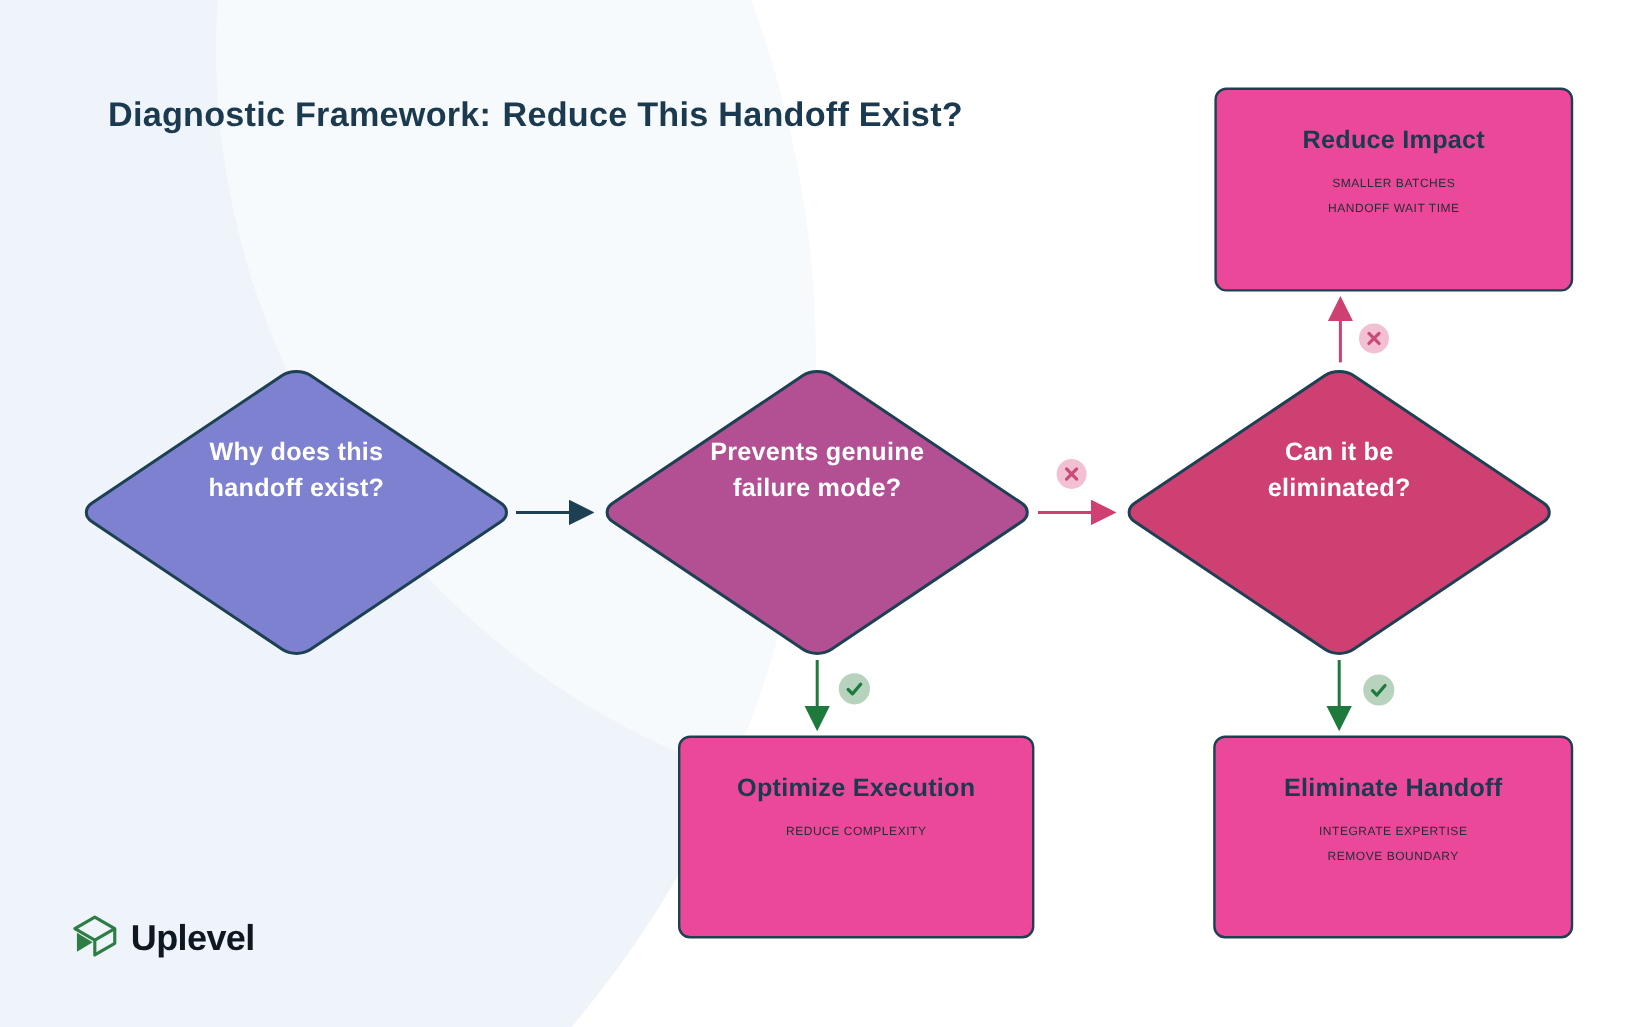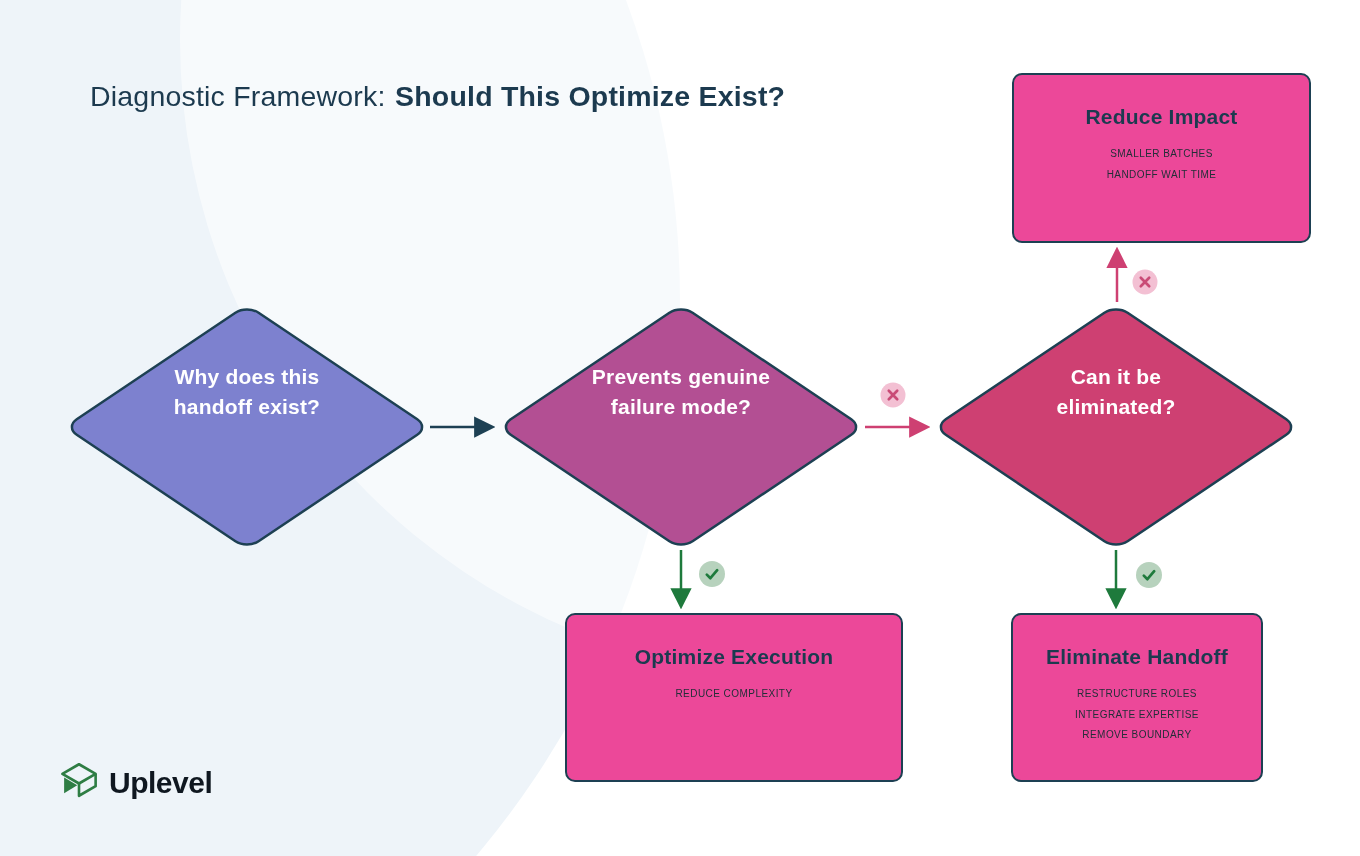--- a/index.html
+++ b/index.html
@@ -6,39 +6,39 @@
   .canvas{
     position:relative;width:1360px;height:856px;overflow:hidden;background:#ffffff;
     font-family:"Liberation Sans",sans-serif;
   }
   .layer{position:absolute;left:0;top:0;}
   
   .title{
     position:absolute;left:90px;top:80px;font-size:28.5px;color:#1c3a4f;
     letter-spacing:.2px;white-space:nowrap;z-index:3;
   }
-  .title .prefix{font-weight:400;padding-right:.33em;margin-top:40px;}
+  .title .prefix{font-weight:700;padding-right:.33em;margin-top:40px;}
   .title .emph{font-weight:800;}
   
   .diamond-label{
     position:absolute;width:320px;height:130px;display:flex;flex-direction:column;
     align-items:center;text-align:center;z-index:3;
     color:#ffffff;font-weight:700;font-size:21px;line-height:1.45;letter-spacing:.2px;
   }
   .dl-why{left:87px;top:362px;}
   .dl-prevents{left:521px;top:362px;}
   .dl-eliminate{left:956px;top:362px;}
   
   .box{
     position:absolute;background:#ec4899;border:2px solid #1d4053;border-radius:10px;
     box-sizing:border-box;text-align:center;z-index:2;padding-top:30px;margin-left:44px;
   }
   .box-reduce{left:968px;top:73px;width:299px;height:170px;}
-  .box-optimize{left:521px;top:613px;width:338px;height:169px;}
-  .box-eliminate{left:967px;top:613px;width:252px;height:169px;}
+  .box-optimize{left:521px;top:613px;width:297px;height:169px;}
+  .box-eliminate{left:967px;top:613px;width:300px;height:169px;}
   .box h2{margin:0 0 15px;font-size:21px;font-weight:700;color:#1c3a4f;letter-spacing:.2px;}
   .box .item{font-size:10px;color:#232e38;line-height:20.5px;letter-spacing:.45px;}
   
   .logo{position:absolute;left:58px;top:760px;display:flex;align-items:flex-end;gap:9px;z-index:3;}
   .logo .word{font-size:30px;font-weight:800;color:#0f1720;letter-spacing:-.5px;}
 </style>
 </head>
 <body>
 
 <div class="canvas">
@@ -81,21 +81,21 @@
       <circle r="13" fill="#b7d2bd"></circle>
       <path d="M-5.2,0.6 L-1.6,4.2 L5.2,-3.8" stroke-width="2.7" stroke-linecap="round" stroke-linejoin="round" fill="none" stroke="#1e7a3c"></path>
     </g>
     <g transform="translate(1149,575)">
       <circle r="13" fill="#b7d2bd"></circle>
       <path d="M-5.2,0.6 L-1.6,4.2 L5.2,-3.8" stroke-width="2.7" stroke-linecap="round" stroke-linejoin="round" fill="none" stroke="#1e7a3c"></path>
     </g>
   </svg>
 
   <div class="title">
-    <span class="prefix">Diagnostic Framework:</span><span class="emph">Should This Optimize Exist?</span>
+    <span class="prefix">Diagnostic Framework:</span><span class="emph">Reduce This Handoff Exist?</span>
   </div>
 
   <div class="diamond-label dl-why">
     <span>Why does this</span>
     <span>handoff exist?</span>
   </div>
   <div class="diamond-label dl-eliminate">
     <span>Can it be</span>
     <span>eliminated?</span>
   </div>
@@ -110,21 +110,20 @@
     <div class="item">HANDOFF WAIT TIME</div>
   </div>
 
   <div class="box box-optimize">
     <h2>Optimize Execution</h2>
     <div class="item">REDUCE COMPLEXITY</div>
   </div>
 
   <div class="box box-eliminate">
     <h2>Eliminate Handoff</h2>
-    <div class="item">RESTRUCTURE ROLES</div>
     <div class="item">INTEGRATE EXPERTISE</div>
     <div class="item">REMOVE BOUNDARY</div>
   </div>
 
   <div class="logo">
     <svg width="42" height="40" viewBox="0 0 48 44">
       <g fill="none" stroke-width="3" stroke-linejoin="round" stroke="#2e7d44">
         <path d="M5,15 L24,4 L43,15 L24,26 Z"></path>
         <path d="M43,15 L43,29 L24,40 L24,26"></path>
       </g>

